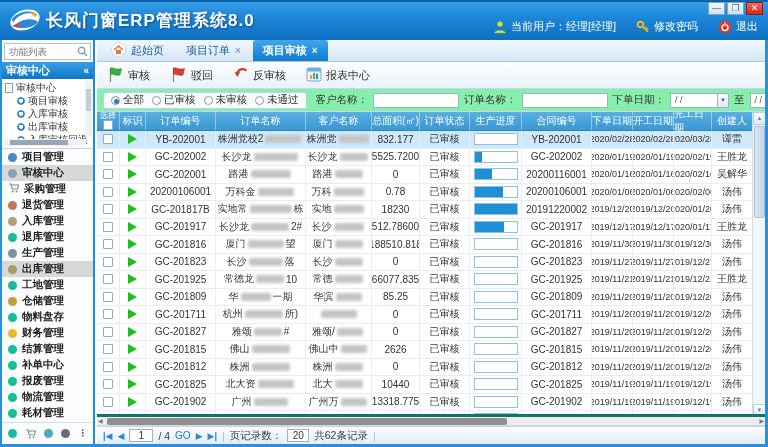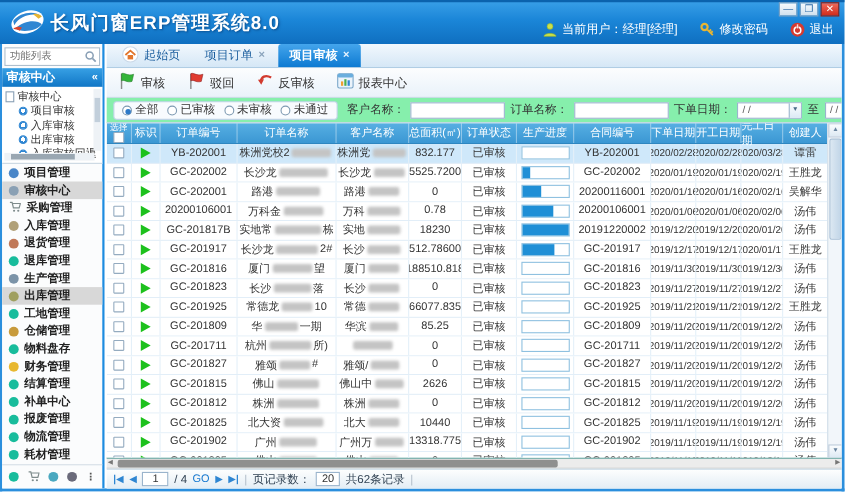--- a/index.html
+++ b/index.html
@@ -81,21 +81,21 @@
   .rdot{width:9px;height:9px;border-radius:50%;border:1px solid #7e9ab2;background:#fff;position:relative;}
   .rdot.on:after{content:"";position:absolute;left:2px;top:2px;width:5px;height:5px;border-radius:50%;background:#2d79c8;}
   .fin{height:15px;border:1px solid #9ab4cc;background:#fff;}
   .fin.name{width:86px;}
   .datebox{display:flex;align-items:center;height:15px;border:1px solid #9ab4cc;background:#fff;}
   .datebox .dv{width:46px;font-size:9px;color:#555;padding-left:4px;}
   .datebox .dd{width:11px;height:13px;background:linear-gradient(#fdfefe,#dceaf5);border-left:1px solid #9ab4cc;
     font-size:6px;color:#4a6a88;text-align:center;line-height:13px;cursor:pointer;}
 
   
-  #tablewrap{height:305px;position:relative;overflow:hidden;border-bottom:1px solid #0f766e;}
+  #tablewrap{height:305px;position:relative;overflow:hidden;border-bottom:3px solid #0f766e;}
   #grid{position:absolute;left:0;top:0;width:655px;}
   .trow{display:flex;height:17.5px;background:#fff;border-bottom:1px solid #e2eef8;cursor:pointer;}
   .trow.sel{background:#cfe8fa;}
   .hrow{display:flex;height:19px;background:linear-gradient(#57afe3,#3b97d3);border-bottom:1px solid #2e86c0;}
   .hc{display:flex;align-items:center;justify-content:center;color:#fff;font-size:10px;
     border-right:1px solid rgba(255,255,255,.4);cursor:pointer;gap:2px;}
   .tc{display:flex;align-items:center;justify-content:center;font-size:10px;color:#333;
     border-right:1px solid #e4f0f9;overflow:hidden;white-space:nowrap;}
   .w0{width:23px;}.w1{width:26px;}.w2{width:70px;}.w3{width:90px;}.w4{width:66px;}
   .w5{width:48px;}.w6{width:50px;}.w7{width:52px;}.w8{width:70px;}
@@ -239,26 +239,26 @@
         </div>
         <div class="menu-item">
           <span><svg width="11" height="10" viewBox="0 0 11 10">
               <path d="M1 1 h2 l1.2 5 h5.2 l1.2 -4 H3.6" fill="none" stroke="#7f8c8d" stroke-width="1.1"></path>
               <circle cx="4.8" cy="8.6" r="1" fill="#7f8c8d"></circle>
               <circle cx="8.6" cy="8.6" r="1" fill="#7f8c8d"></circle>
             </svg></span>
           <span>采购管理</span>
         </div>
         <div class="menu-item">
+          <span class="mi-ic" style="background: rgb(192, 120, 88);"></span>
+          <span>退货管理</span>
+        </div>
+        <div class="menu-item">
           <span class="mi-ic" style="background: rgb(176, 160, 120);"></span>
           <span>入库管理</span>
-        </div>
-        <div class="menu-item">
-          <span class="mi-ic" style="background: rgb(192, 120, 88);"></span>
-          <span>退货管理</span>
         </div>
         <div class="menu-item">
           <span class="mi-ic" style="background: rgb(24, 188, 156);"></span>
           <span>退库管理</span>
         </div>
         <div class="menu-item">
           <span class="mi-ic" style="background: rgb(123, 147, 168);"></span>
           <span>生产管理</span>
         </div>
         <div class="menu-item sel">

